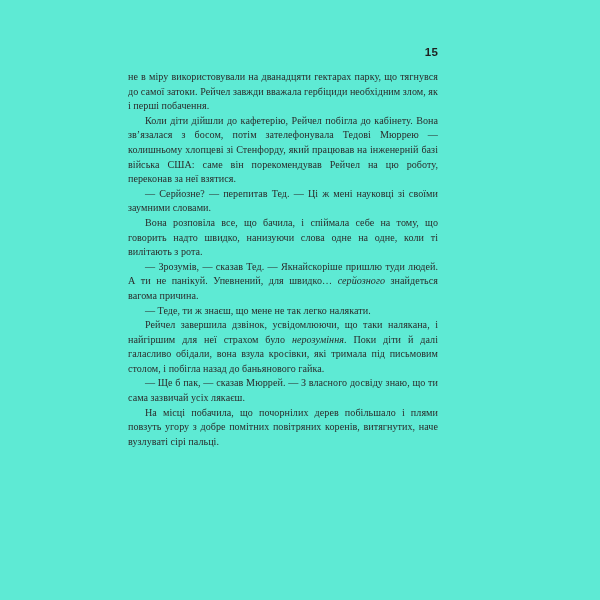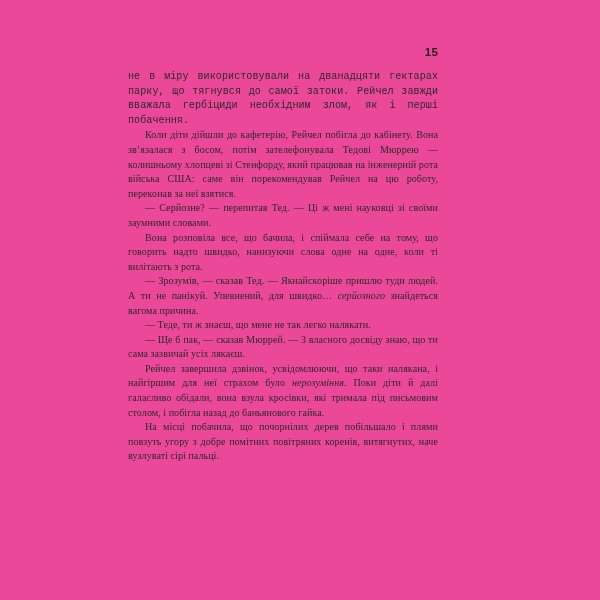--- a/index.html
+++ b/index.html
@@ -16,21 +16,21 @@
     position: relative;
     -webkit-font-smoothing: antialiased;
   }
 
   .page {
     position: absolute;
     left: 0;
     top: 0;
     width: 600px;
     height: 600px;
-    background: #ec4899;
+    background: #5eead4;
   }
 
   
   .folio {
     position: absolute;
     left: 128px;
     top: 46px;
     width: 310px;
     text-align: right;
     font-family: "Liberation Sans", "DejaVu Sans", sans-serif;
@@ -56,50 +56,49 @@
     line-height: 14.6px;
     text-indent: 17px;
     hyphens: manual;
     -webkit-hyphens: manual;
     word-spacing: -0.1px;
     letter-spacing: 0.05px;
   }
 
   .para.noindent {
     text-indent: 0;
-    font-family: Liberation Mono, monospace;
   }
 
   .para em {
   }
 </style>
 </head>
 <body>
 
 <div class="page">
 
   <div class="folio">15</div>
 
   <div class="textblock">
 
     <p class="para noindent"><span>не в міру використовували на дванадцяти гектарах парку, що тягнувся до самої затоки. Рейчел завжди вважала гербіциди необхідним злом, як і перші побачення.</span></p>
 
 
-    <p class="para"><span>Коли діти дійшли до кафетерію, Рейчел побігла до кабінету. Вона зв’язалася з босом, потім зателефонувала Тедові Мюррею — колишньому хлопцеві зі Стенфорду, який працював на інженерній рота війська США: саме він порекомендував Рейчел на цю роботу, переконав за неї взятися.</span></p>
+    <p class="para"><span>Коли діти дійшли до кафетерію, Рейчел побігла до кабінету. Вона зв’язалася з босом, потім зателефонувала Тедові Мюррею — колишньому хлопцеві зі Стенфорду, який працював на інженерній базі війська США: саме він порекомендував Рейчел на цю роботу, переконав за неї взятися.</span></p>
 
 
     <p class="para"><span>— Серйозне? — перепитав Тед. — Ці ж мені науковці зі своїми заумними словами.</span></p>
 
     <p class="para"><span>Вона розповіла все, що бачила, і спіймала себе на тому, що говорить надто швидко, нанизуючи слова одне на одне, коли ті вилітають з рота.</span></p>
 
     <p class="para"><span>— Зрозумів, — сказав Тед. — Якнайскоріше пришлю туди людей. А ти не панікуй. Упевнений, для швидко… </span><em>серйозного</em><span> знайдеться вагома причина.</span></p>
 
     <p class="para"><span>— Теде, ти ж знаєш, що мене не так легко налякати.</span></p>
 
+    <p class="para"><span>Рейчел завершила дзвінок, усвідомлюючи, що таки налякана, і найгіршим для неї страхом було </span><em>нерозуміння</em><span>. Поки діти й далі галасливо обідали, вона взула кросівки, які тримала під письмовим столом, і побігла назад до баньянового гайка.</span></p>
+
     <p class="para"><span>— Ще б пак, — сказав Мюррей. — З власного досвіду знаю, що ти сама зазвичай усіх лякаєш.</span></p>
-
-    <p class="para"><span>Рейчел завершила дзвінок, усвідомлюючи, що таки налякана, і найгіршим для неї страхом було </span><em>нерозуміння</em><span>. Поки діти й далі галасливо обідали, вона взула кросівки, які тримала під письмовим столом, і побігла назад до баньянового гайка.</span></p>
 
     <p class="para"><span>На місці побачила, що почорнілих дерев побільшало і плями повзуть угору з добре помітних повітряних коренів, витягнутих, наче вузлуваті сірі пальці.</span></p>
 
   </div>
 
 </div>
 
 </body></html>

